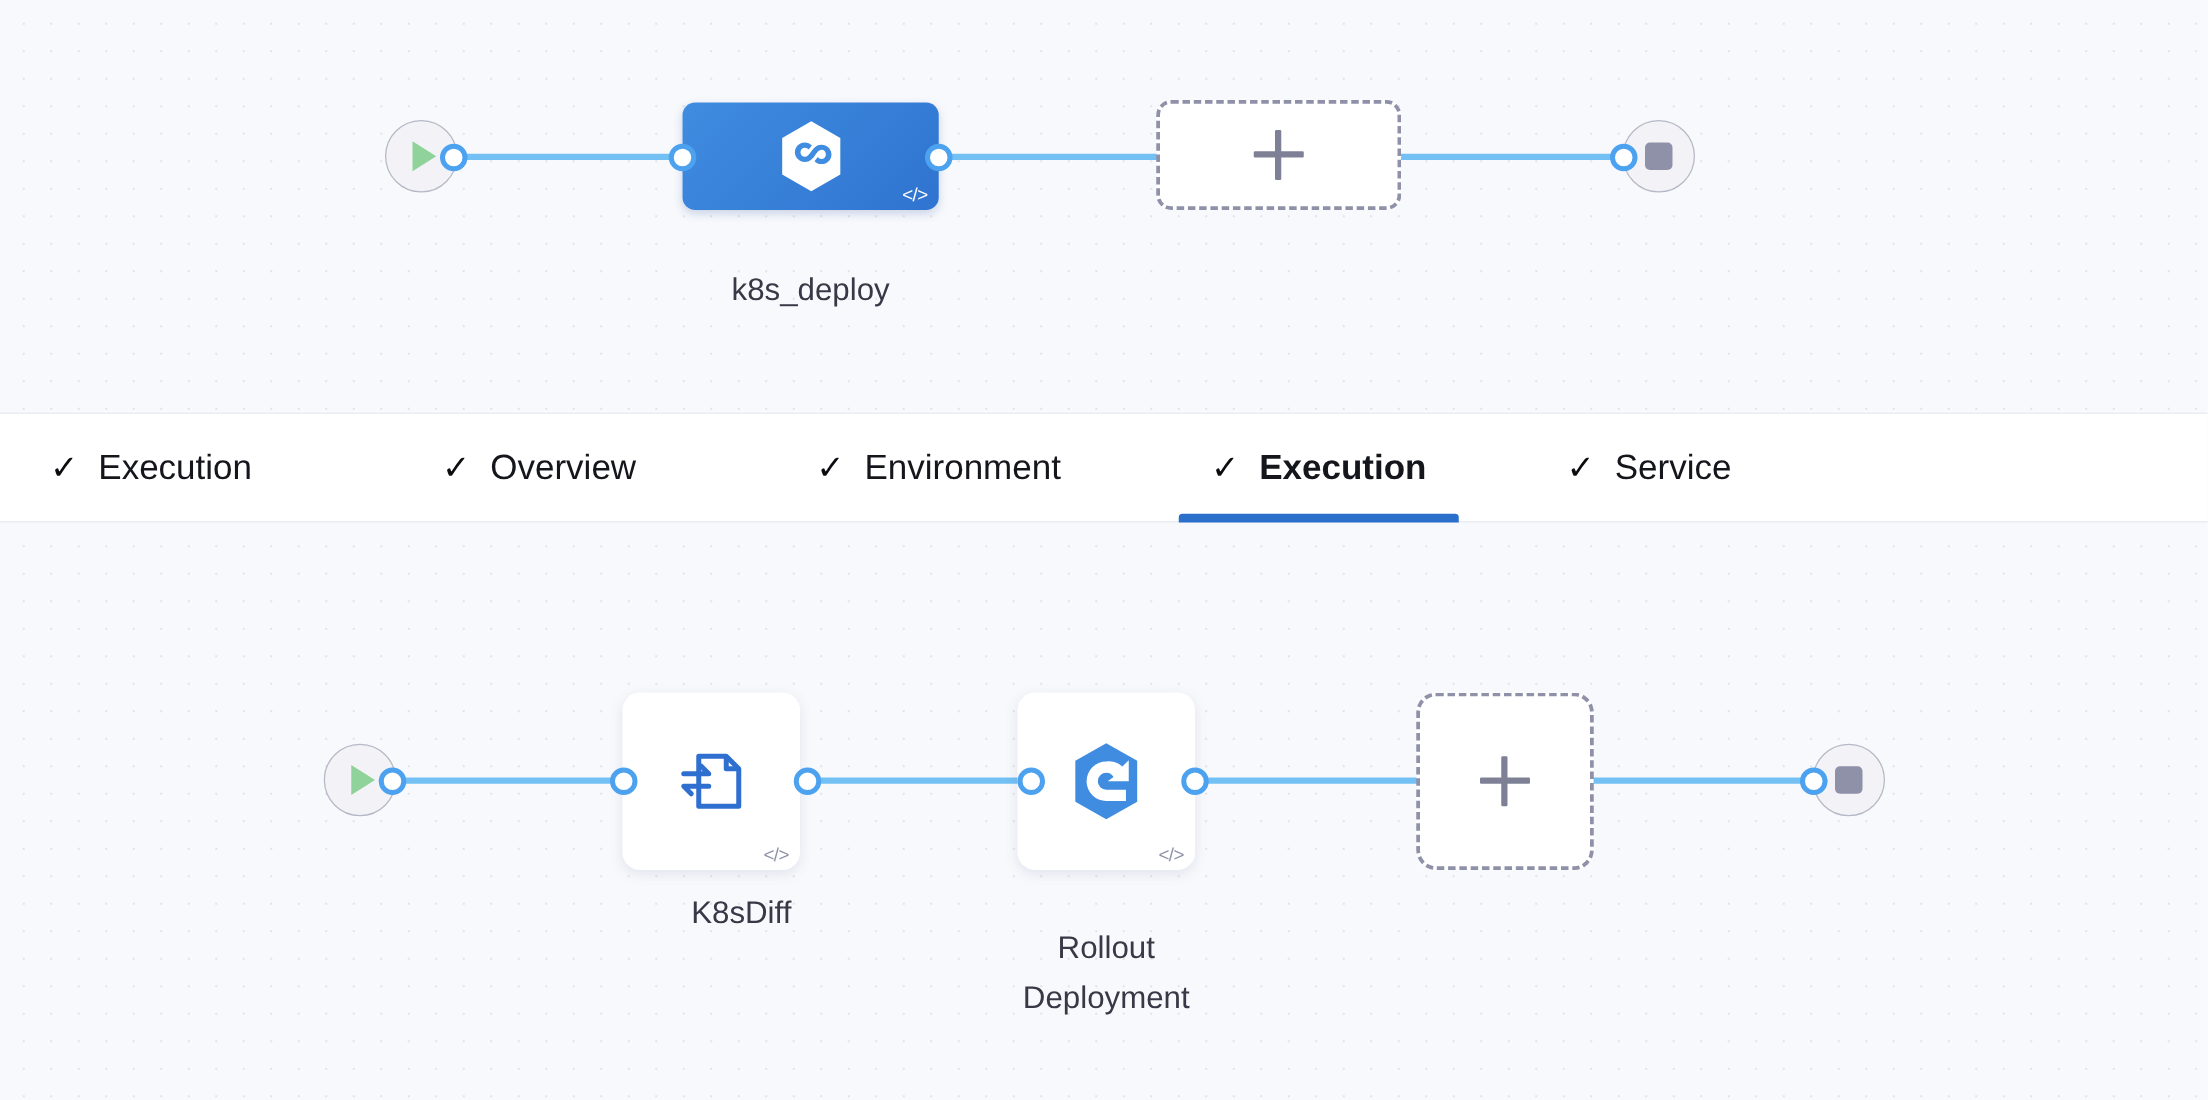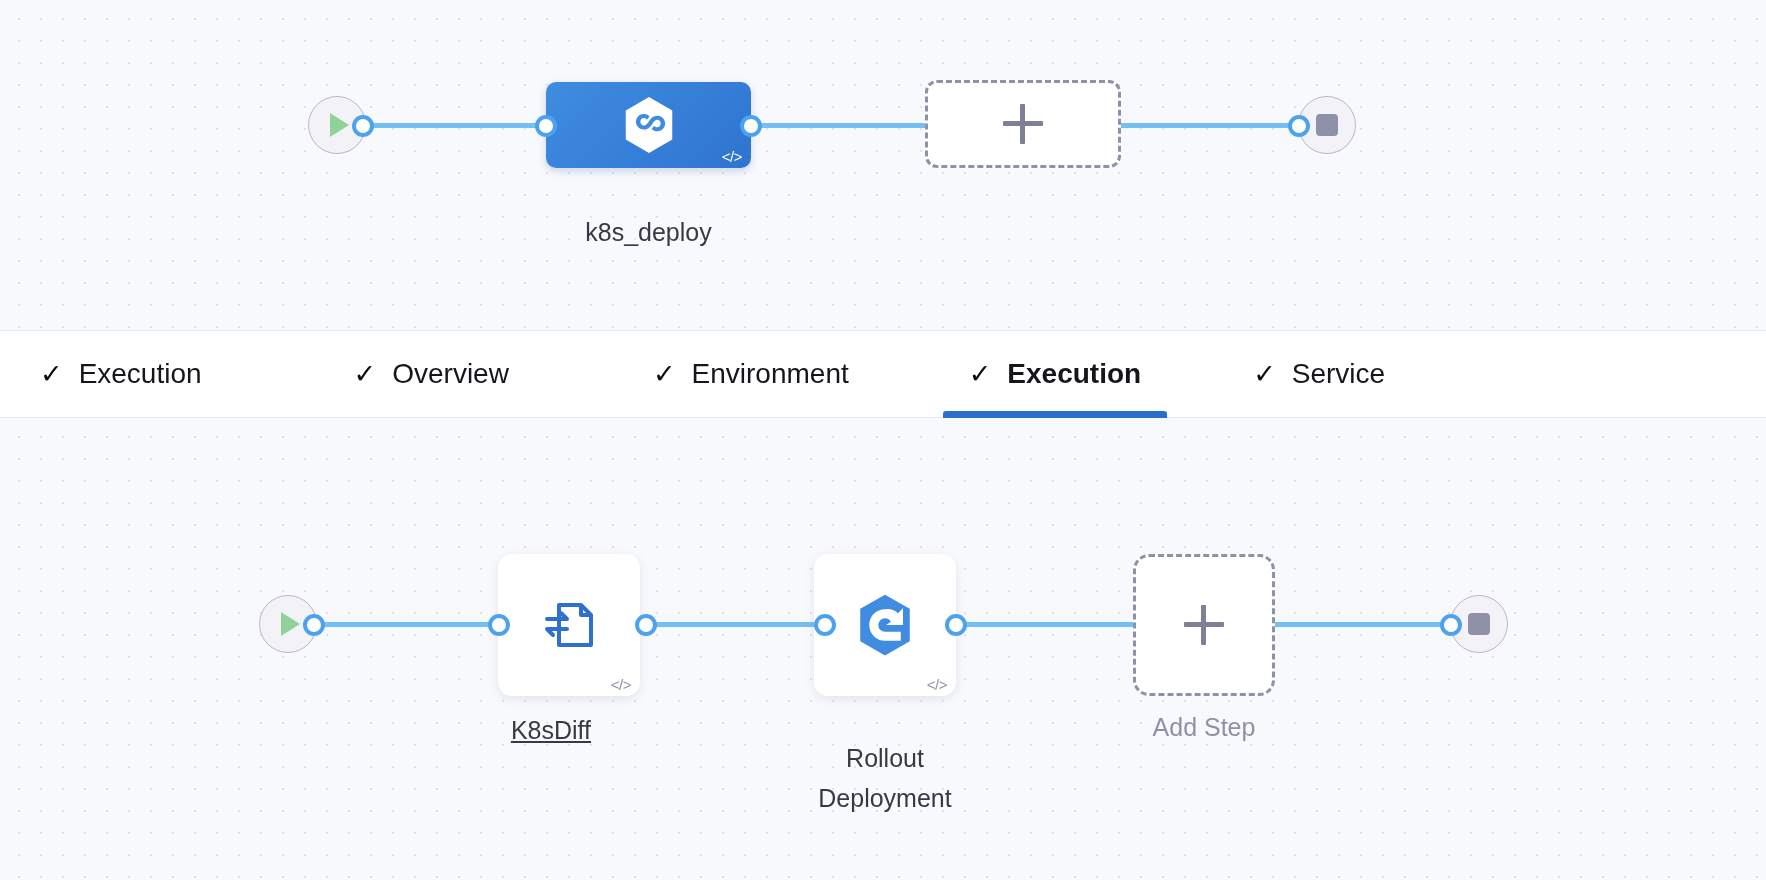--- a/index.html
+++ b/index.html
@@ -265,36 +265,35 @@
   <div class="step-node" style="left:498px; top:556px; top:136px;">
     <svg width="64" height="64" viewBox="0 0 64 64">
       <path d="M22 12 H44 L54 22 V52 H22 Z" fill="none" stroke="#2f6fd0" stroke-width="4" stroke-linejoin="round"></path>
       <path d="M44 12 V22 H54" fill="none" stroke="#2f6fd0" stroke-width="4" stroke-linejoin="round"></path>
       <path d="M10 26 H30 L24 20" fill="none" stroke="#2f6fd0" stroke-width="4" stroke-linecap="round" stroke-linejoin="round"></path>
       <path d="M30 36 H10 L16 42" fill="none" stroke="#2f6fd0" stroke-width="4" stroke-linecap="round" stroke-linejoin="round"></path>
     </svg>
     <span class="code-badge on-white">&lt;/&gt;</span>
   </div>
   <div class="port" style="left:635px; top:196px;"></div>
-  <div class="node-label" style="left:431px; top:292px; width:240px;text-decoration:underline;">K8sDiff</div>
+  <div class="node-label" style="left:473px; top:292px; width:240px;">K8sDiff</div>
 
   <div class="port" style="left:814px; top:196px;"></div>
   <div class="step-node" style="left:814px; top:136px;">
     <svg width="72" height="72" viewBox="0 0 64 64">
       <path d="M32 5 L54 17.5 L54 46.5 L32 59 L10 46.5 L10 17.5 Z" fill="#3f8ce0"></path>
       <path d="M32 18 a14 14 0 1 0 0 28 H46 V38 H32 a6 6 0 1 1 0 -12 a6 6 0 0 1 5.2 3 L33 32 H48 V17 L43.5 21.5 A14 14 0 0 0 32 18 Z" fill="#ffffff"></path>
     </svg>
     <span class="code-badge on-white">&lt;/&gt;</span>
   </div>
   <div class="port" style="left:945px; top:196px;"></div>
   <div class="node-label" style="left:765px; top:292px; width:240px;margin-top:28px;">Rollout
 Deployment</div>
 
   <div class="add-box" id="add-step-box" style="left:1133px; top:136px;">
     <div class="plus"></div>
   </div>
-  <div class="node-label muted" style="left:1084px; top:289px; width:240px;">Add Step</div>
 
   <div class="port" style="left:1440px; top:196px;"></div>
   <div class="terminal" style="left:1450px; top:177px;">
     <div class="stop-sq"></div>
   </div>
 </div>
 
 </body></html>

